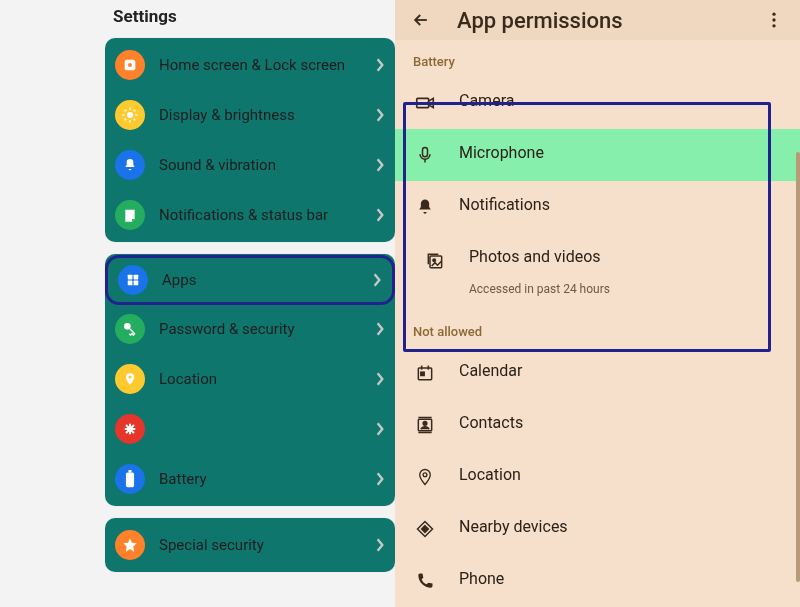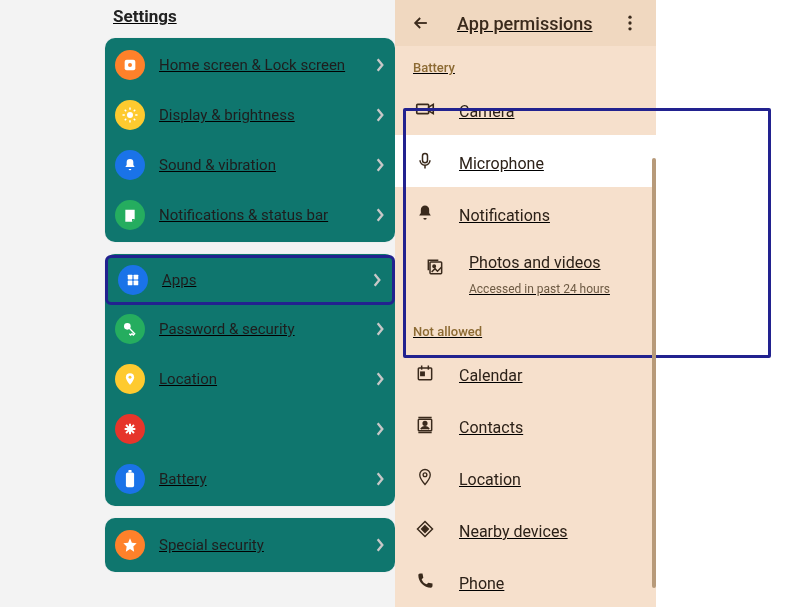--- a/index.html
+++ b/index.html
@@ -1,50 +1,50 @@
 <!DOCTYPE html>
 <html><head>
   <meta charset="utf-8">
   <style>
     * { box-sizing: border-box; margin: 0; padding: 0; }
     html, body { width: 800px; height: 607px; overflow: hidden; font-family: -apple-system, BlinkMacSystemFont, "Segoe UI", Roboto, Arial, sans-serif; background: #fff; }
-    .canvas { width: 656px; height: 607px; display: flex; text-decoration: underline; }
+    .canvas { width: 800px; height: 607px; display: flex; }
 
     
     .left { width: 395px; height: 100%; background: #f3f3f3; padding: 0; }
     .left-inner { margin-left: 105px; width: 290px; }
     .settings-header { font-size: 17px; font-weight: 700; color: #222; padding: 6px 8px 12px 8px; }
     .card { background: #0f766e; border-radius: 10px; margin-bottom: 12px; padding: 2px 0; box-shadow: 0 0 0 1px rgba(0,0,0,.02); }
     .row { display: flex; align-items: center; height: 50px; padding: 0 10px; position: relative; }
     .row .chev { margin-left: auto; color: #c7c7c7; display: flex; align-items: center; }
     .icon-bubble { width: 30px; height: 30px; border-radius: 50%; display: flex; align-items: center; justify-content: center; flex-shrink: 0; margin-right: 14px; color: #fff; }
     .row-label { font-size: 15px; color: #1e1e1e; }
     .orange { background: #ff812a; }
     .yellow { background: #feca2f; }
     .blue   { background: #1a73e8; }
     .green  { background: #25ad5f; }
     .greenl { background: #12b85c; }
     .red    { background: #e6352b; }
-    .highlight-box { border: 3px solid #22228f; border-radius: 6px; margin: -1px 0; }
+    .highlight-box { border: 3px solid #22228f; border-radius: 14px; margin: -1px 0; }
 
     
     .right { flex: 1; height: 100%; background: #fbe8d7; position: relative; display: flex; flex-direction: column; }
     .right-inner { background: #f6e0cc; flex: 1; display: flex; flex-direction: column; position: relative; }
     .toolbar { height: 52px; display: flex; align-items: center; padding: 0 14px; background: #f0d8c0; }
-    .title { font-size: 18px; font-weight: 500; color: #3a2a1c; margin-left: 24px; }
+    .title { font-size: 22px; font-weight: 500; color: #3a2a1c; margin-left: 24px; }
     .tb-icon { width: 24px; height: 24px; display:flex; align-items:center; justify-content:center; color:#3a2a1c; }
     .tb-icon.more { margin-left: auto; }
 
     .section-title { font-size: 13px; color: #8c6a33; font-weight: 500; padding: 14px 18px 8px 18px; }
-    .perm { display: flex; align-items: flex-end; padding: 14px 18px; }
+    .perm { display: flex; align-items: flex-start; padding: 14px 18px; }
     .perm.tall { align-items: flex-start; padding-left: 28px; }
     .perm .pi { width: 24px; height: 24px; display:flex; align-items:center; justify-content:center; color:#3a2a1c; margin-right: 22px; flex-shrink:0; }
     .perm .plabel { font-size: 16px; color: #2c2118; }
-    .perm .psub { font-size: 12px; color: #6d5a43; margin-top: 10px; }
-    .perm.active { background: #ffffff; }
+    .perm .psub { font-size: 12px; color: #6d5a43; margin-top: 16px; }
+    .perm.active { background: #86efac; }
 
     .right-highlight { position: absolute; left: 8px; top: 62px; width: 368px; height: 250px; border: 3px solid #22228f; border-radius: 2px; pointer-events: none; }
     .scrollbar { position: absolute; right: 0; top: 112px; width: 4px; height: 430px; background: #b79a7a; border-radius: 2px; }
 
     svg { display:block; }
   </style>
 </head>
 <body>
 
 <div class="canvas">

